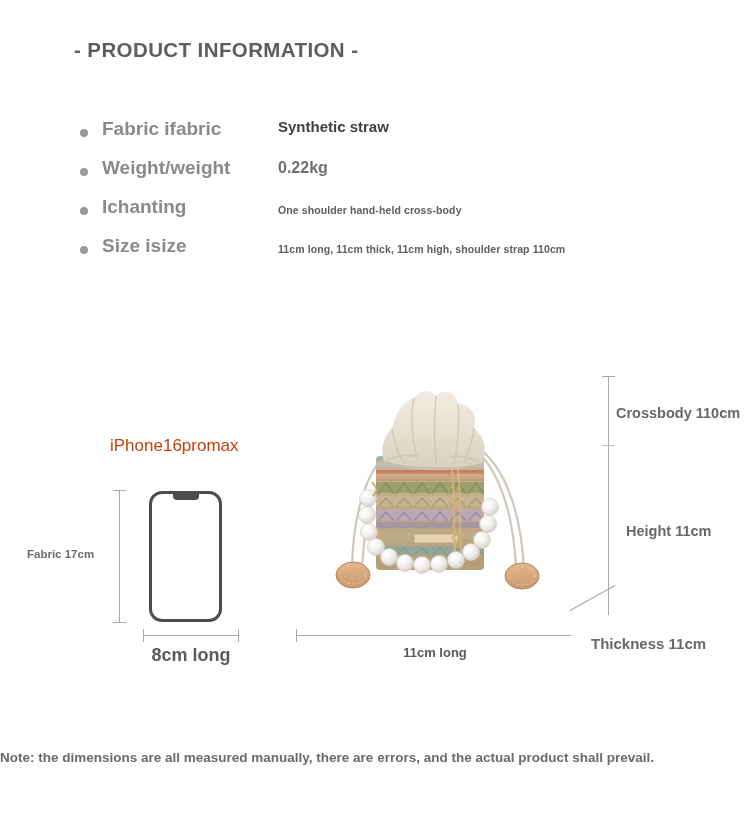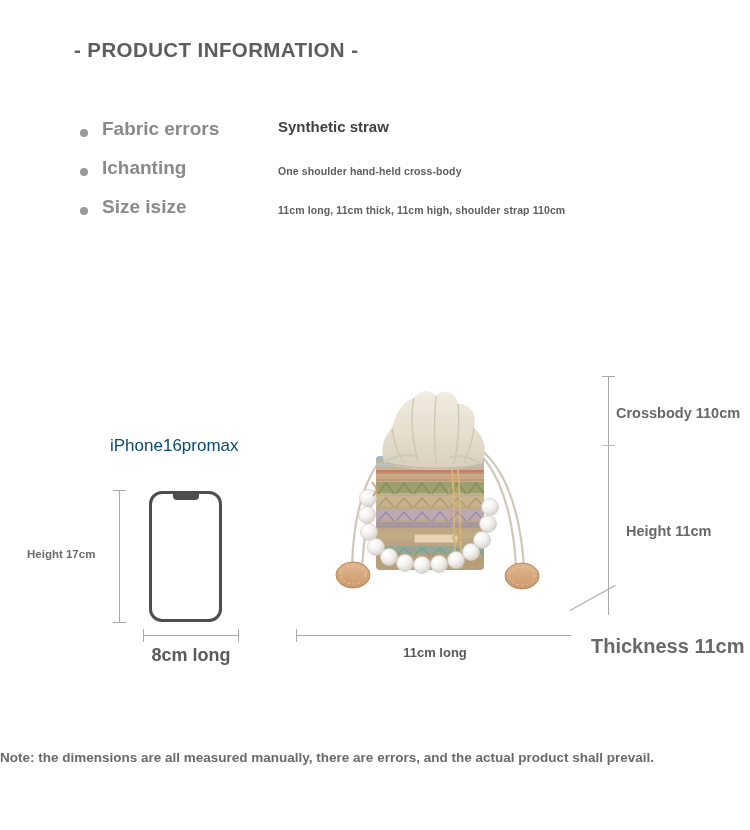--- a/index.html
+++ b/index.html
@@ -63,21 +63,21 @@
   .spec-value.small { font-size: 10.5px; font-weight: bold; color: #5e5e5e; top: 8px; letter-spacing: 0.1px; }
 
   
   .diagram { position: absolute; left: 0; top: 360px; width: 750px; height: 330px; }
 
   .phone-caption {
     position: absolute;
     left: 110px;
     top: 76px;
     font-size: 17px;
-    color: #0c4a6e;
+    color: #c2410c;
     white-space: nowrap;
   }
 
   
   .phone-body {
     position: absolute;
     left: 149px;
     top: 131px;
     width: 73px;
     height: 131px;
@@ -164,21 +164,21 @@
   .lbl-crossbody {
     position: absolute; left: 616px; top: 45px;
     font-size: 14.5px; font-weight: bold; color: #686868; white-space: nowrap;
   }
   .lbl-height {
     position: absolute; left: 626px; top: 163px;
     font-size: 14.5px; font-weight: bold; color: #686868; white-space: nowrap;
   }
   .lbl-thickness {
     position: absolute; left: 591px; top: 275px;
-    font-size: 20px; font-weight: bold; color: #686868; white-space: nowrap;
+    font-size: 15px; font-weight: bold; color: #686868; white-space: nowrap;
   }
 
   
   .bag-art { position: absolute; left: 310px; top: 10px; width: 260px; height: 250px; }
   .bag-art svg { display: block; }
 
   
   .footer-note {
     position: absolute;
     left: 0; top: 750px;
@@ -192,24 +192,29 @@
 </style>
 </head>
 <body>
 
 <div class="page-title">- PRODUCT INFORMATION -</div>
 
 <div class="spec-block">
 
   <div class="spec-row">
     <span class="spec-bullet"></span>
-    <span class="spec-label">Fabric errors</span>
+    <span class="spec-label">Fabric ifabric</span>
     <span class="spec-value big">Synthetic straw</span>
   </div>
 
+  <div class="spec-row">
+    <span class="spec-bullet"></span>
+    <span class="spec-label">Weight/weight</span>
+    <span class="spec-value mid">0.22kg</span>
+  </div>
 
   <div class="spec-row">
     <span class="spec-bullet"></span>
     <span class="spec-label">Ichanting</span>
     <span class="spec-value small">One shoulder hand-held cross-body</span>
   </div>
 
   <div class="spec-row">
     <span class="spec-bullet"></span>
     <span class="spec-label">Size isize</span>
@@ -222,21 +227,21 @@
 
   <div class="phone-caption">iPhone16promax</div>
 
   <div class="phone-body">
     <div class="phone-notch"></div>
   </div>
 
   <div class="ph-h-line"></div>
   <div class="ph-h-cap-t"></div>
   <div class="ph-h-cap-b"></div>
-  <div class="ph-h-label">Height 17cm</div>
+  <div class="ph-h-label">Fabric 17cm</div>
 
   <div class="ph-w-line"></div>
   <div class="ph-w-cap-l"></div>
   <div class="ph-w-cap-r"></div>
   <div class="ph-w-label">8cm long</div>
 
   <div class="bag-art">
     <svg width="260" height="250" viewBox="0 0 260 250" xmlns="http://www.w3.org/2000/svg">
       <defs>
         <linearGradient id="creamG" x1="0" y1="0" x2="0" y2="1">

